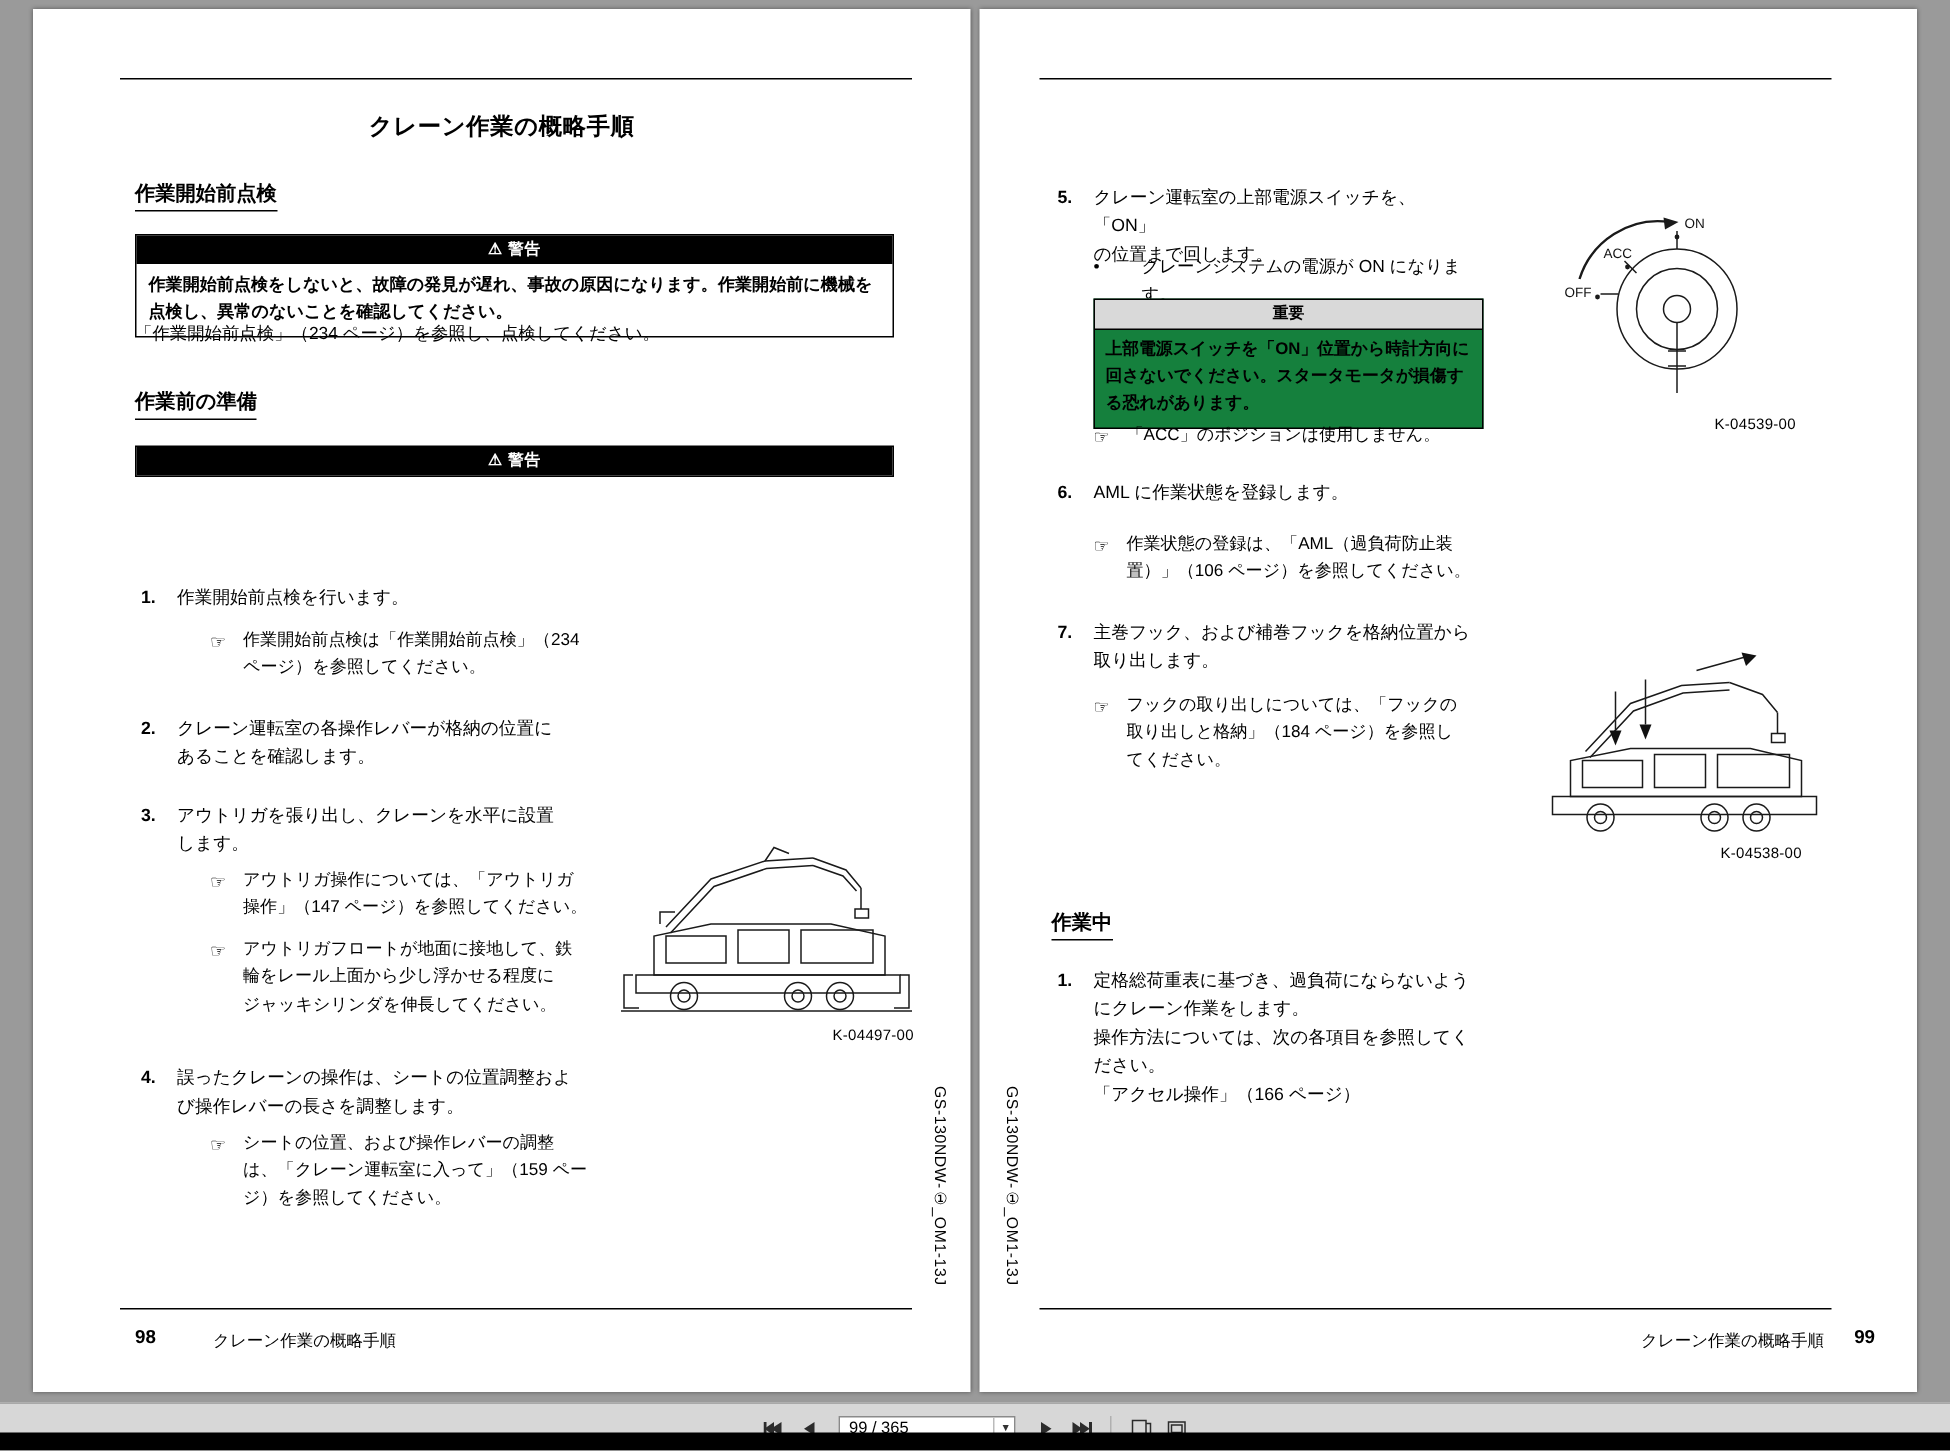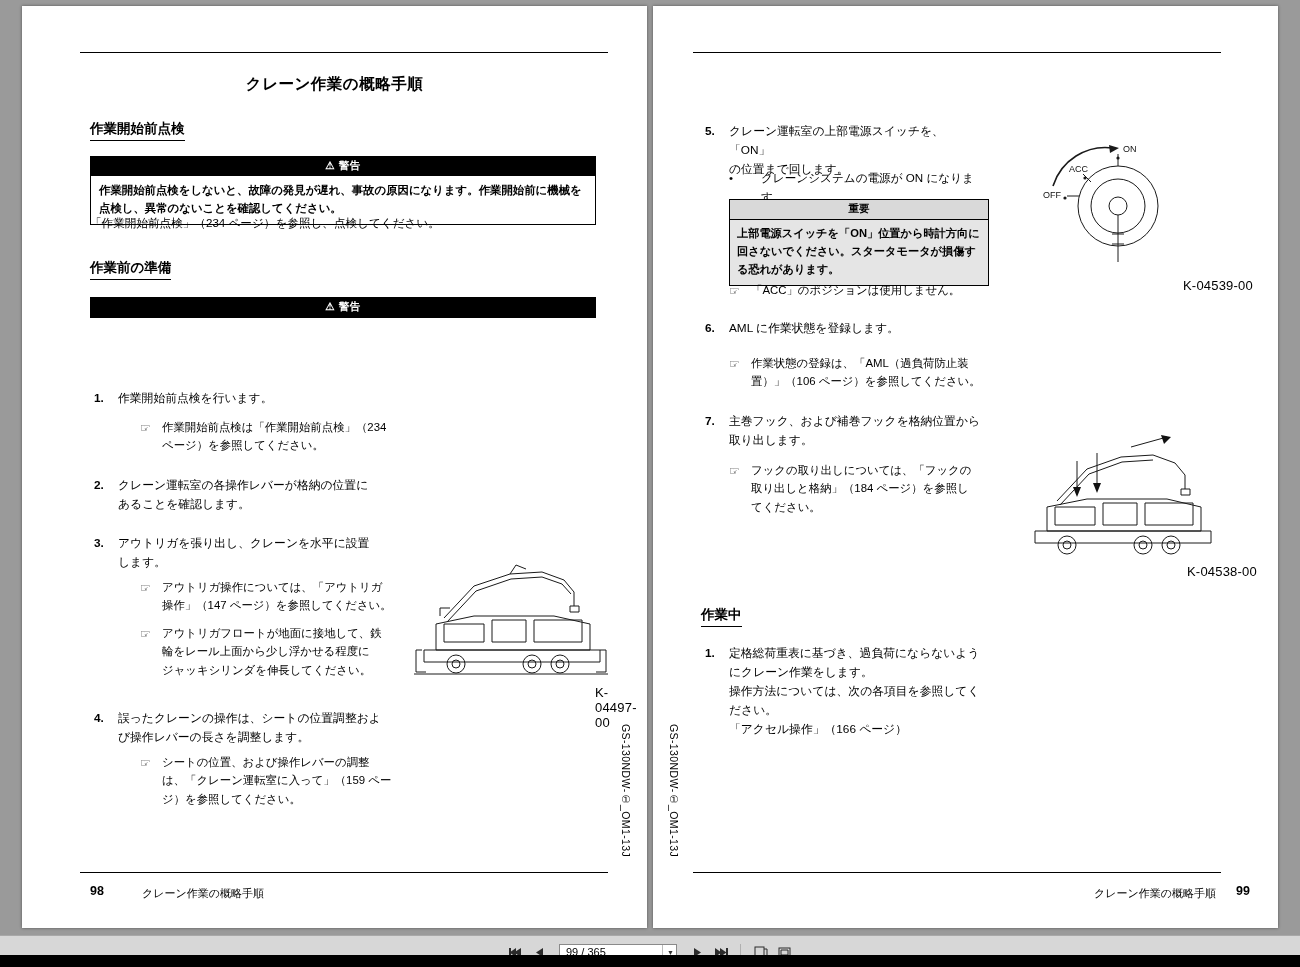--- a/index.html
+++ b/index.html
@@ -89,21 +89,21 @@
   .warnbox .body {
     font-size: 11.4px;
     font-weight: bold;
     line-height: 1.55;
     padding: 6px 8px 7px 8px;
   }
   .notebox {
     position: absolute;
     border: 1.6px solid #000;
     box-sizing: border-box;
-    background: #e5e5e5;
+    background: #15803d;
   }
   .notebox .bar {
     background: #d9d9d9;
     color: #000;
     font-size: 10.5px;
     font-weight: bold;
     text-align: center;
     padding: 2px 0 3px 0;
     border-bottom: 1.2px solid #000;
   }
@@ -156,23 +156,22 @@
   .bullet .gl {
     position: absolute;
     left: 0; top: 0;
   }
   .bullet .txt {
     display: block;
     margin-left: 32px;
   }
   .figcode {
     position: absolute;
-    font-size: 13px;
+    font-size: 10px;
     letter-spacing: .2px;
-    margin-left: 40px;
   }
   .footer-num {
     position: absolute;
     font-size: 12.5px;
     font-weight: bold;
   }
   .footer-txt {
     position: absolute;
     font-size: 11px;
   }

